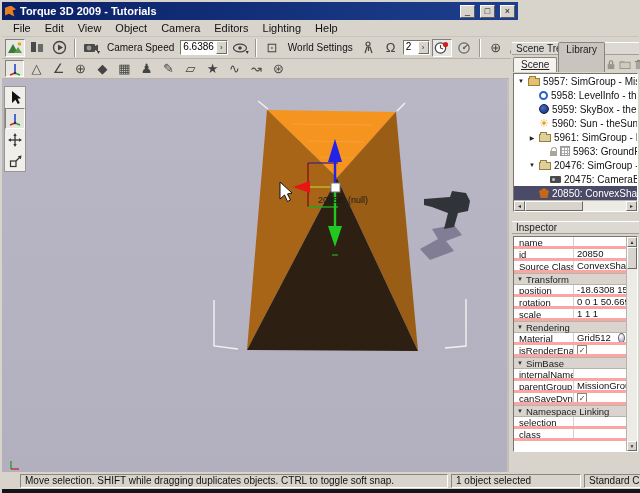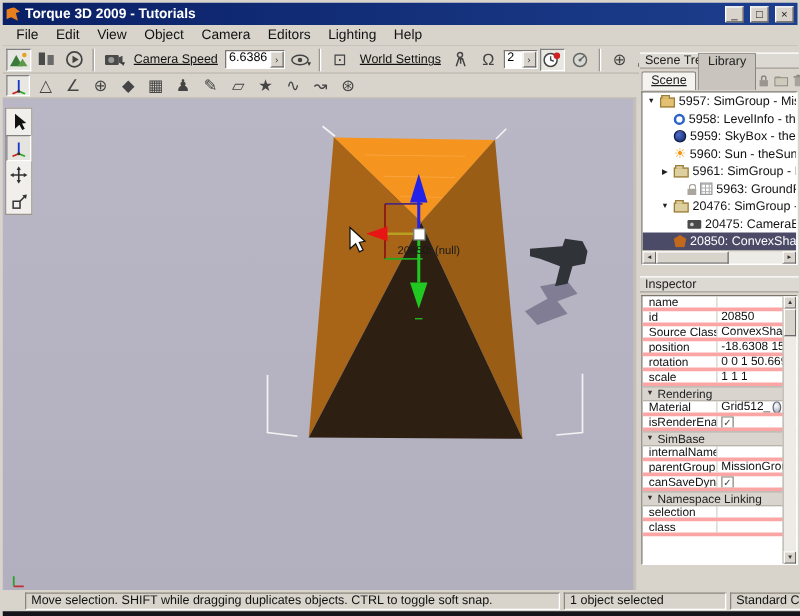--- a/index.html
+++ b/index.html
@@ -1,31 +1,31 @@
 <!DOCTYPE html>
 <html><head>
 <meta charset="utf-8">
 <style>
   html,body{margin:0;padding:0;background:#222;}
   *{box-sizing:border-box;font-family:"Liberation Sans",sans-serif;}
   #screen{position:relative;width:640px;height:493px;background:#d8d4cc;border-left:2px solid #d8d4cc;border-top:2px solid #d8d4cc;overflow:hidden;}
   
-  #titlebar{position:absolute;left:0;top:0;width:636px;height:18px;background:linear-gradient(90deg,#0a2066,#1d3f8e);display:flex;align-items:center;padding:0 3px;gap:4px;}
+  #titlebar{position:absolute;left:0;top:0;width:516px;height:18px;background:linear-gradient(90deg,#0a2066,#1d3f8e);display:flex;align-items:center;padding:0 3px;gap:4px;}
   #title-logo{width:11px;height:11px;background:#e87f1e;clip-path:polygon(0 20%,55% 0,100% 35%,70% 45%,85% 100%,35% 75%,0 90%);}
   #title-text{color:#fff;font-size:11px;font-weight:bold;flex:1;white-space:nowrap;}
   .winbtn{width:15px;height:13px;background:#d8d4cc;border:1px solid;border-color:#fff #5a5a5a #5a5a5a #fff;font-size:9px;line-height:10px;text-align:center;color:#111;margin-left:1px;}
   
   #menubar{position:absolute;left:0;top:18px;width:636px;height:17px;background:#d8d4cc;display:flex;align-items:center;padding-left:4px;border-bottom:1px solid #c8c4bc;}
   .menu-item{font-size:11px;color:#111;padding:1px 7px;}
   
   #toolbar1{position:absolute;left:0;top:35px;width:636px;height:22px;background:#d8d4cc;display:flex;align-items:center;padding-left:3px;gap:2px;border-bottom:1px solid #b8b4ac;}
   .tbtn{display:inline-flex;align-items:center;justify-content:center;min-width:20px;height:18px;font-size:13px;color:#444;border:1px solid transparent;position:relative;}
   .tbtn.sel{border-color:#808080 #fff #fff #808080;background:#e9e7e2;}
   .sep{width:2px;height:18px;border-left:1px solid #9a968e;border-right:1px solid #fff;margin:0 3px;}
-  .tlabel{font-size:10px;color:#111;padding:0 4px;white-space:nowrap;text-decoration:underline;}
+  .tlabel{font-size:10px;color:#111;padding:0 4px;white-space:nowrap;}
   .spinbox{display:inline-flex;height:15px;border:1px solid;border-color:#7a766e #fff #fff #7a766e;background:#fff;align-items:flex-start;}
   .spin-val{font-size:10px;padding:0 2px;min-width:26px;}
   .spin-btn{width:11px;height:13px;background:#d8d4cc;border:1px solid;border-color:#fff #6a6a6a #6a6a6a #fff;font-size:8px;line-height:11px;text-align:center;color:#333;}
   .ddarrow{font-size:6px;color:#333;position:absolute;right:0;bottom:1px;}
   .corner i{font-style:normal;font-size:11px;}
   .corner .green{color:#2f8a2f;font-weight:bold;}
   #toolbar2{position:absolute;left:0;top:57px;width:507px;height:20px;background:#d8d4cc;display:flex;align-items:center;padding-left:3px;gap:3px;border-bottom:1px solid #b8b4ac;}
   .t2{min-width:19px;height:17px;font-size:13px;}
   
   #viewport{position:absolute;left:0;top:77px;width:507px;height:393px;background:linear-gradient(#b9b6c5,#b2afbe);border-right:2px solid #c4c0b8;}
@@ -377,20 +377,24 @@
             <span class="ivalue">
               <span>20850</span>
             </span>
           </div>
           <div class="insp-row">
             <span class="ilabel">Source Class</span>
             <span class="ivalue">
               <span>ConvexShape</span>
             </span>
           </div>
+          <div class="insp-section">
+            <span class="sect-arrow">▼</span>
+            <span>Transform</span>
+          </div>
           <div class="insp-row">
             <span class="ilabel">position</span>
             <span class="ivalue">
               <span>-18.6308 15.80</span>
             </span>
           </div>
           <div class="insp-row">
             <span class="ilabel">rotation</span>
             <span class="ivalue">
               <span>0 0 1 50.6699</span>

